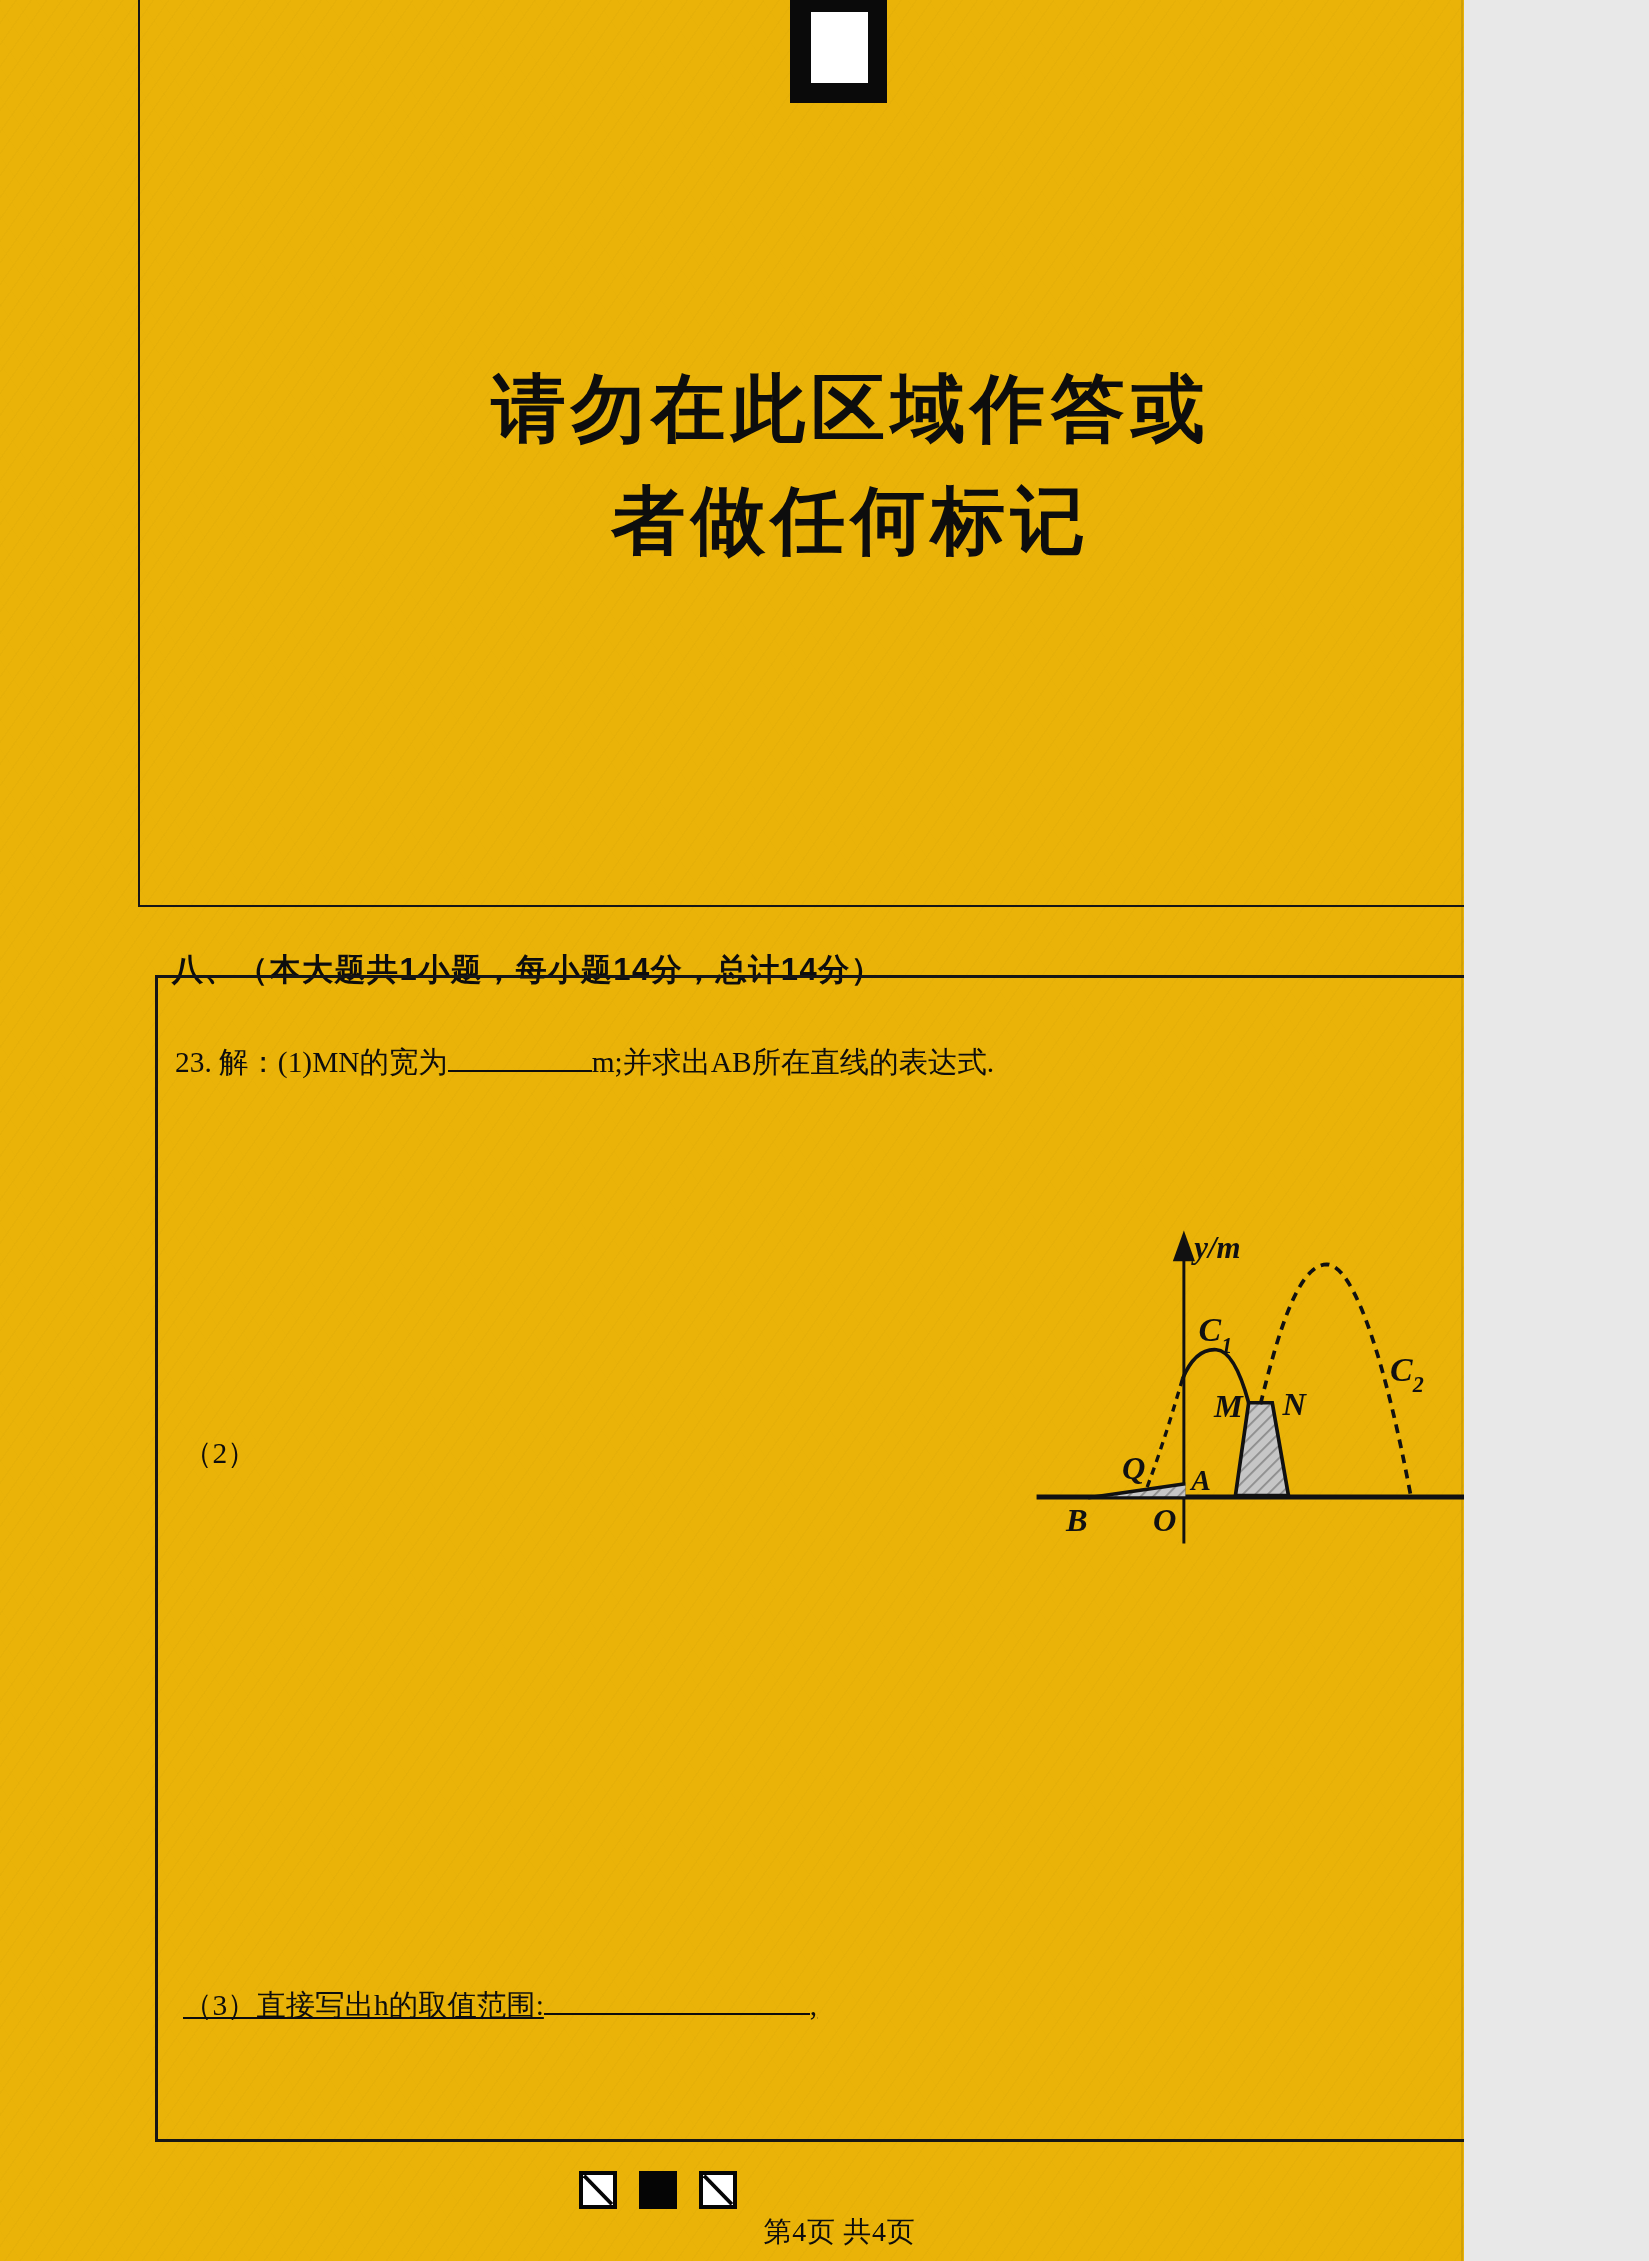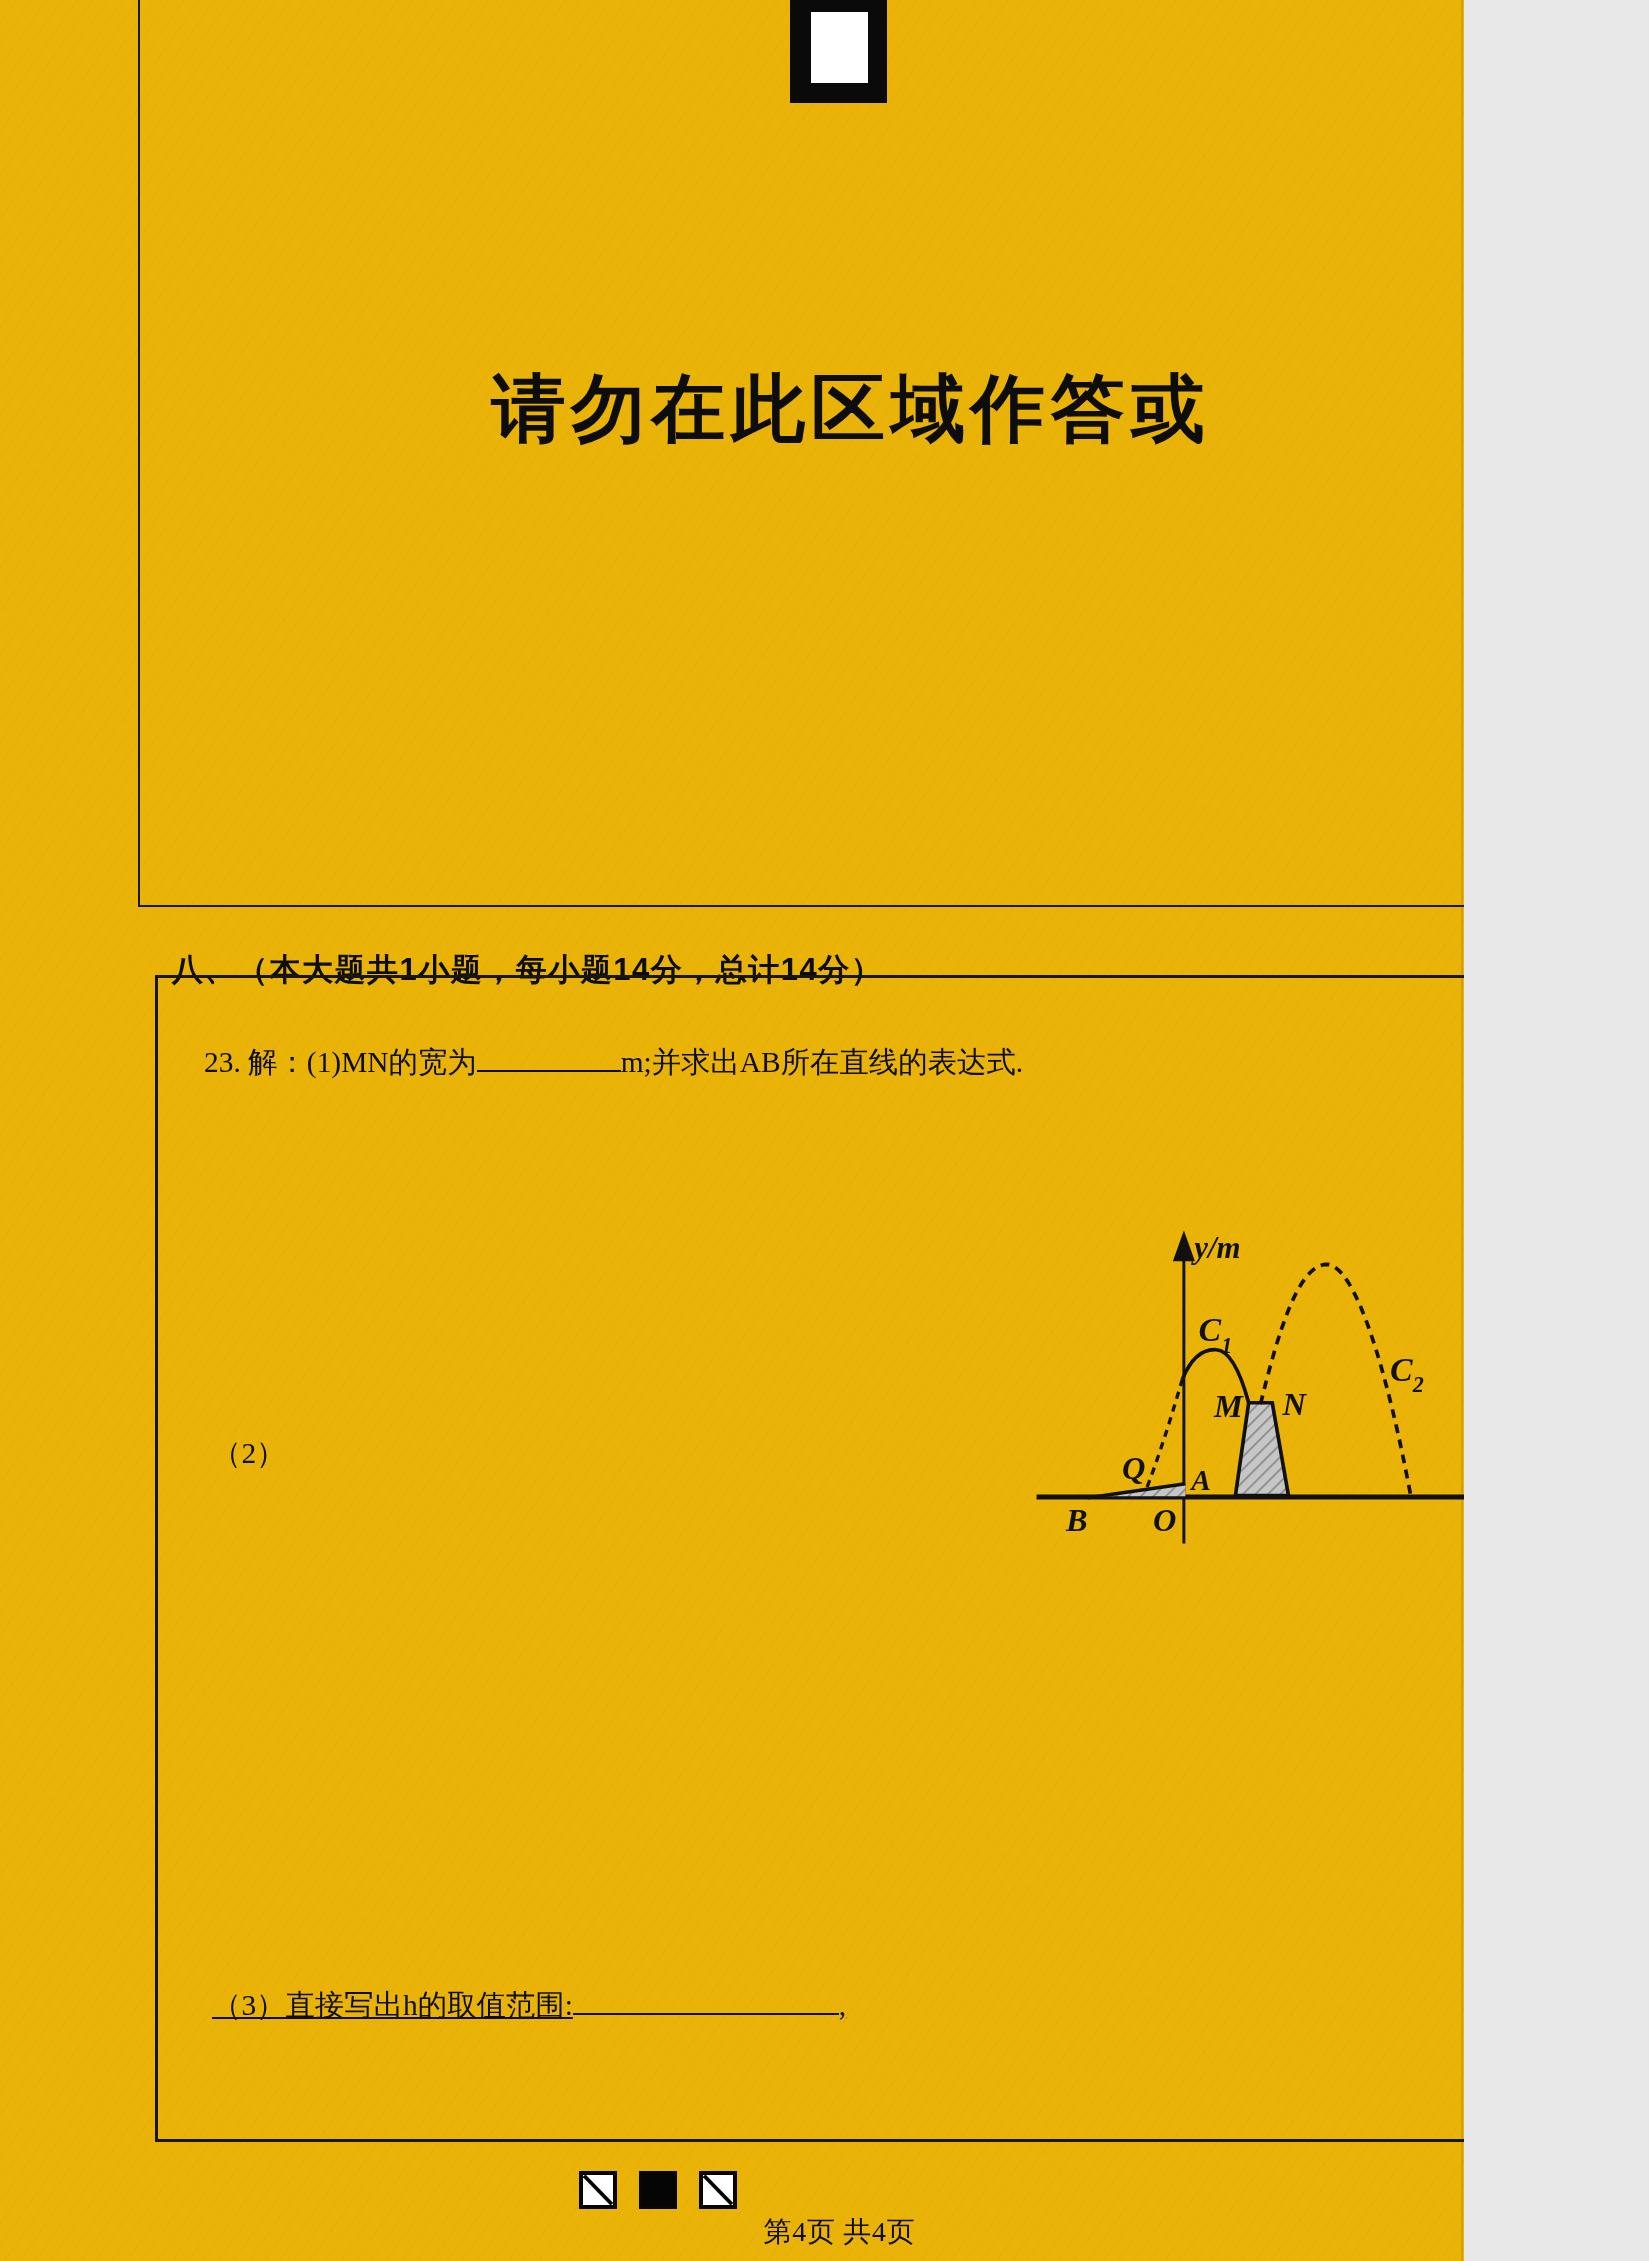--- a/index.html
+++ b/index.html
@@ -48,21 +48,21 @@
   .section-header{
     position:absolute;left:172px;top:933px;
     font-family:"Liberation Sans","DejaVu Sans",sans-serif;
     font-weight:700;font-size:31px;letter-spacing:1.5px;color:#0d0d0d;margin-top:16px;
   }
   
   .answer-box{
     position:absolute;left:155px;top:975px;width:1407px;height:1167px;
     border:3.7px solid #161616;box-sizing:border-box;
   }
-  .q-line{position:absolute;font-size:29.4px;color:#0d0d0d;white-space:nowrap;margin-left:29px;}
+  .q-line{position:absolute;font-size:29.4px;color:#0d0d0d;white-space:nowrap;}
   .q1-line{left:175px;top:1041px;}
   .q2-label{left:183px;top:1434px;}
   .q3-line{left:183px;top:1984px;text-decoration:underline;}
   .blank{
     display:inline-block;height:1em;
     border-bottom:2.2px solid #0d0d0d;
     vertical-align:baseline;
   }
   .blank.b1{width:144px;}
   .blank.b3{width:266px;}
@@ -101,20 +101,21 @@
   <div class="scan-noise"></div>
   <div class="page-edge"></div>
 
   <div class="corner-marker">
     <div class="inner"></div>
   </div>
 
   <div class="notice-box">
     <div class="notice-text">
       <div>请勿在此区域作答或</div>
+      <div>者做任何标记</div>
     </div>
   </div>
 
   <div class="section-header">八、（本大题共1小题，每小题14分，总计14分）</div>
 
   <div class="answer-box"></div>
 
   <div class="q-line q1-line">
     <span>23. 解：(1)MN的宽为</span><span class="blank b1"></span><span>m;并求出AB所在直线的表达式.</span>
   </div>

